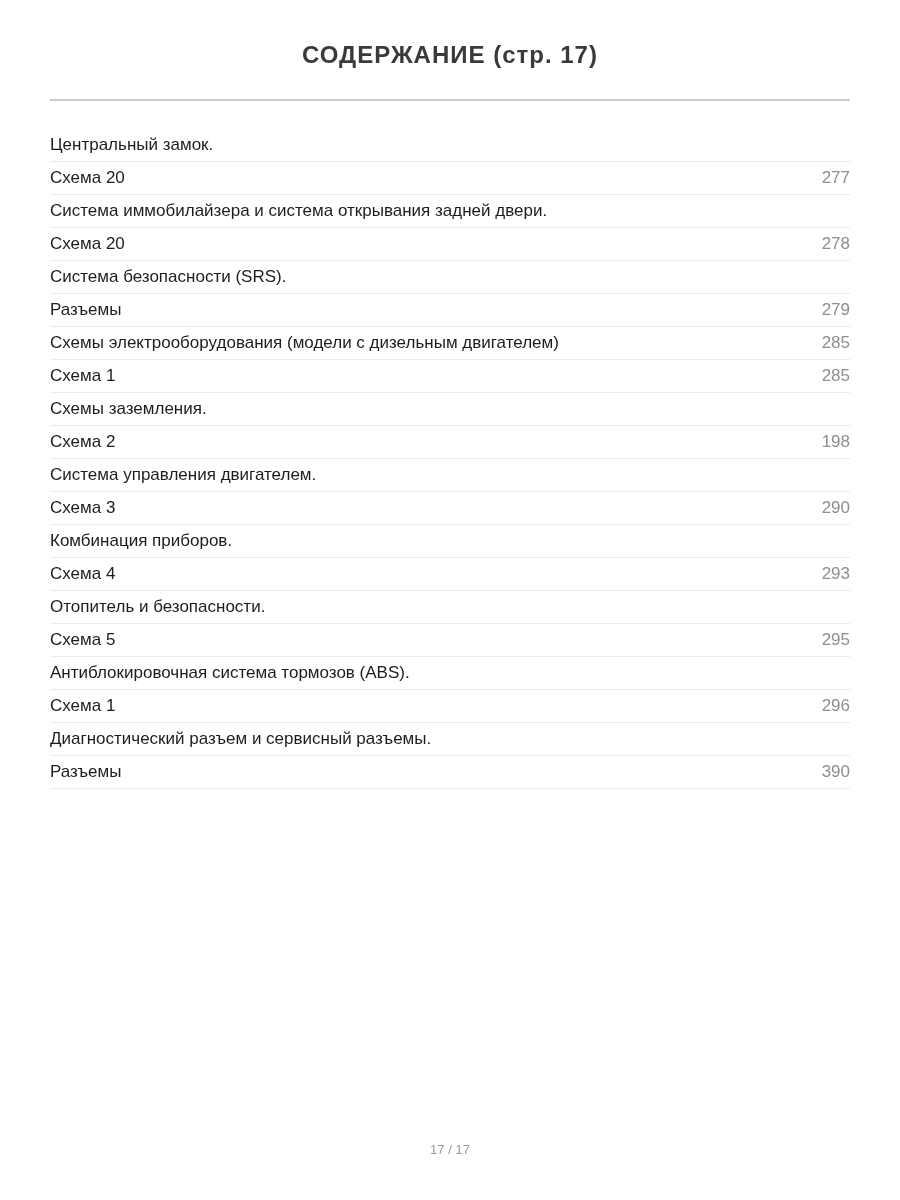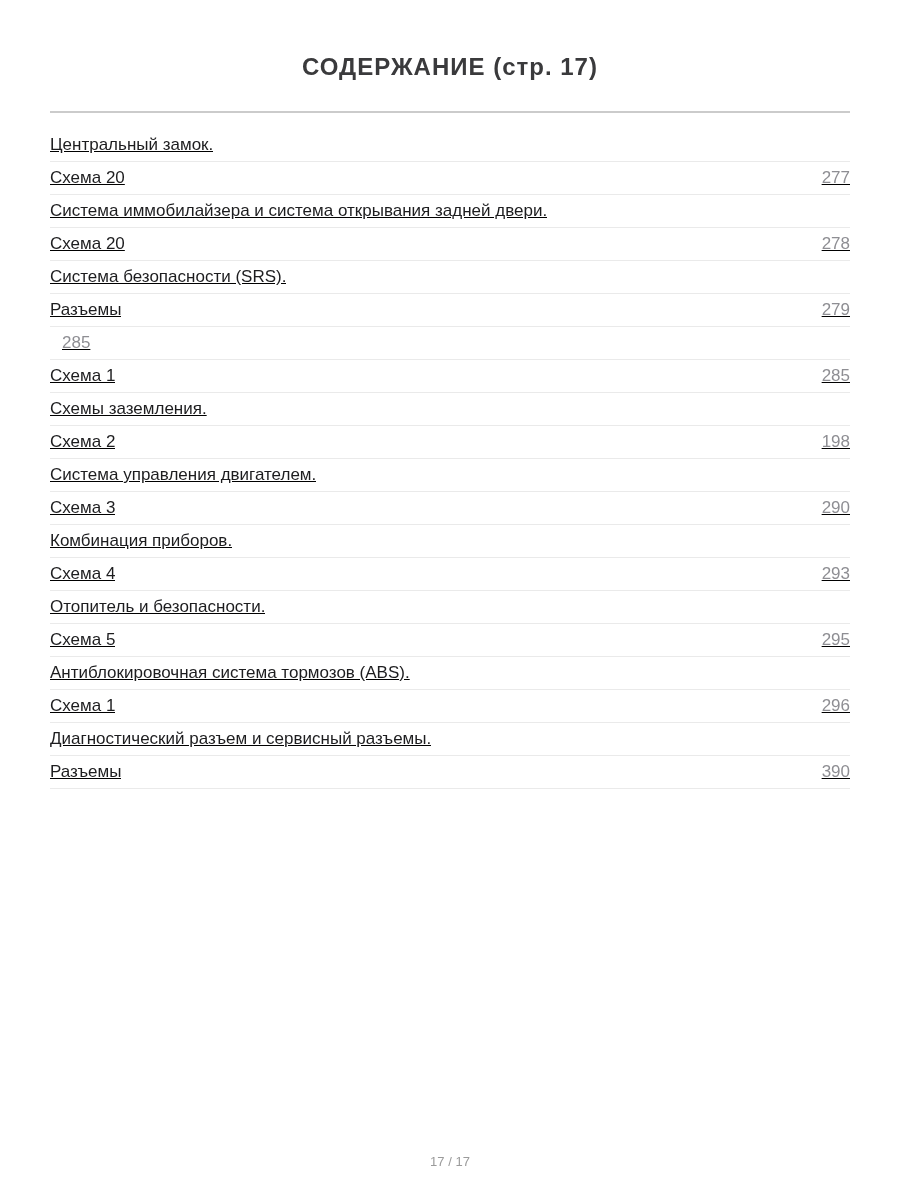--- a/index.html
+++ b/index.html
@@ -15,37 +15,36 @@
     position: relative;
     overflow: hidden;
   }
   .page {
     width: 900px;
     height: 1200px;
     position: relative;
     background: #ffffff;
   }
   .page-title {
-    margin: 12px;
+    margin: 0;
     padding-top: 40px;
     text-align: center;
     font-size: 24px;
     line-height: 30px;
     font-weight: bold;
     color: #3a3a3c;
     letter-spacing: 1px;
   }
   .header-divider {
     border: none;
     border-top: 2px solid #cbcbcb;
     margin: 29px 50px 0 50px;
   }
   .toc {
-    margin: 16px 50px 0 50px;
-    text-decoration: underline;
+    margin: 28px 50px 0 50px;
   }
   .toc-row {
     display: flex;
     justify-content: space-between;
     align-items: center;
     height: 33px;
     border-bottom: 1px solid #eaeaea;
     font-size: 17px;
     cursor: default;
     background: transparent;
@@ -98,20 +97,21 @@
       </div>
       <div class="toc-row">
         <span class="toc-label">Система безопасности (SRS).</span>
         <span class="toc-page"></span>
       </div>
       <div class="toc-row">
         <span class="toc-label">Разъемы</span>
         <span class="toc-page">279</span>
       </div>
       <div class="toc-row">
+        <span class="toc-label">Схемы электрооборудования (модели с дизельным двигателем)</span>
         <span class="toc-page">285</span>
       </div>
       <div class="toc-row">
         <span class="toc-label">Схема 1</span>
         <span class="toc-page">285</span>
       </div>
       <div class="toc-row">
         <span class="toc-label">Схемы заземления.</span>
         <span class="toc-page"></span>
       </div>

